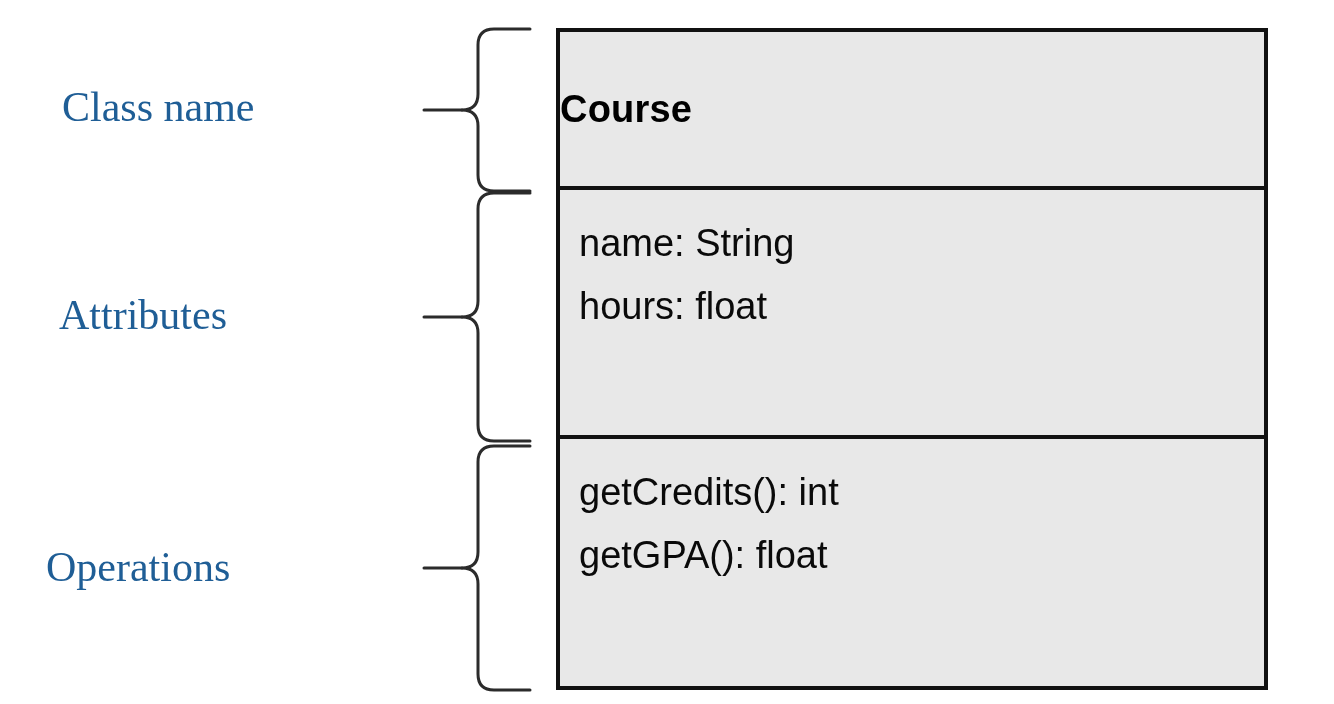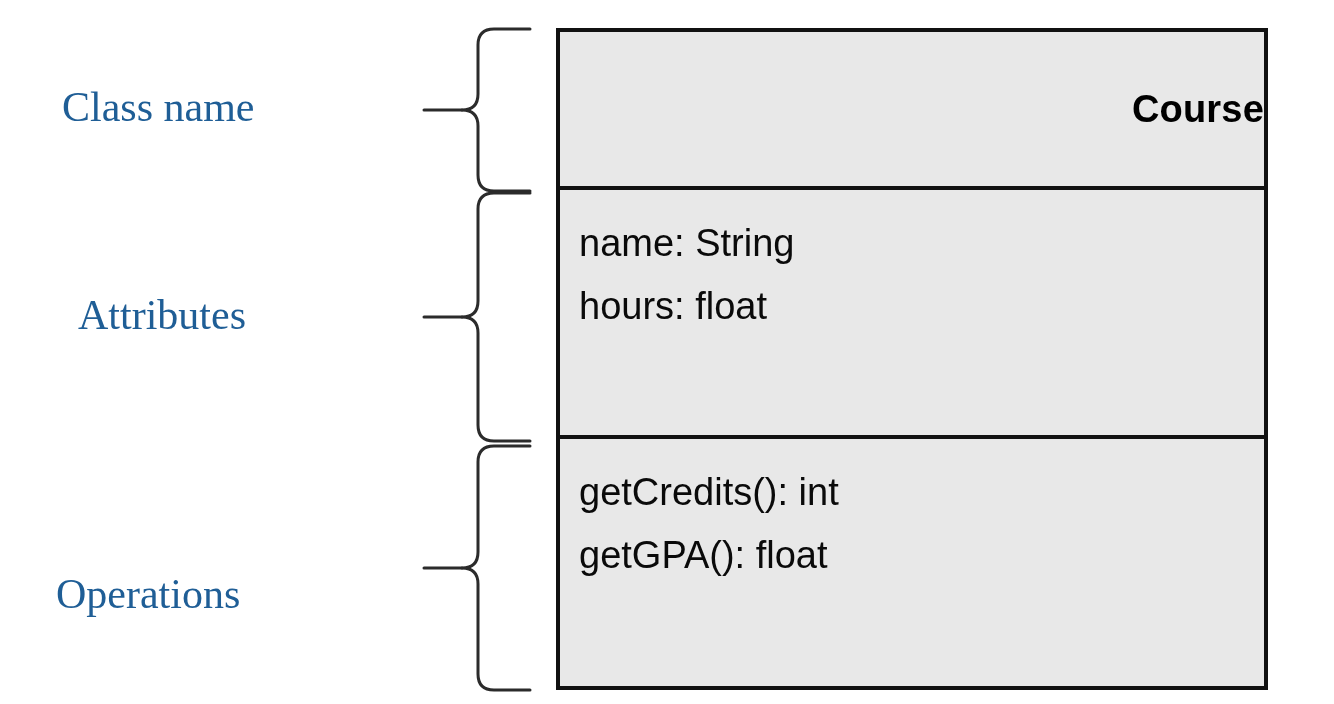--- a/index.html
+++ b/index.html
@@ -25,22 +25,22 @@
   
   .annot-label {
     position: absolute;
     color: #1F5E96;
     font-size: 42px;
     line-height: 1;
     white-space: nowrap;
     font-family: Liberation Serif, serif;
   }
   #label-class-name  { left: 62px;  top: 86px;  }
-  #label-attributes  { left: 78px;  top: 294px; }
-  #label-operations  { left: 56px;  top: 546px; margin-top: 27px; }
+  #label-attributes  { left: 59px;  top: 294px; }
+  #label-operations  { left: 46px;  top: 546px; }
 
   
   .brace-svg {
     position: absolute;
     left: 418px;
     overflow: visible;
   }
   #brace-class-name { top: 22px;  }
   #brace-attributes { top: 186px; }
   #brace-operations { top: 439px; }
@@ -68,21 +68,21 @@
 
   .compartment {
     background: #e8e8e8;
     box-sizing: border-box;
     position: relative;
   }
   #compartment-class-name {
     height: 158px;
     display: flex;
     align-items: center;
-    justify-content: flex-end;
+    justify-content: flex-start;
     border-bottom: 4px solid #111111;
   }
   #compartment-attributes {
     height: 249px;
     border-bottom: 4px solid #111111;
     padding: 22px 16px 0 19px;
   }
   #compartment-operations {
     flex: 1 1 auto;
     padding: 22px 0 0 19px;

